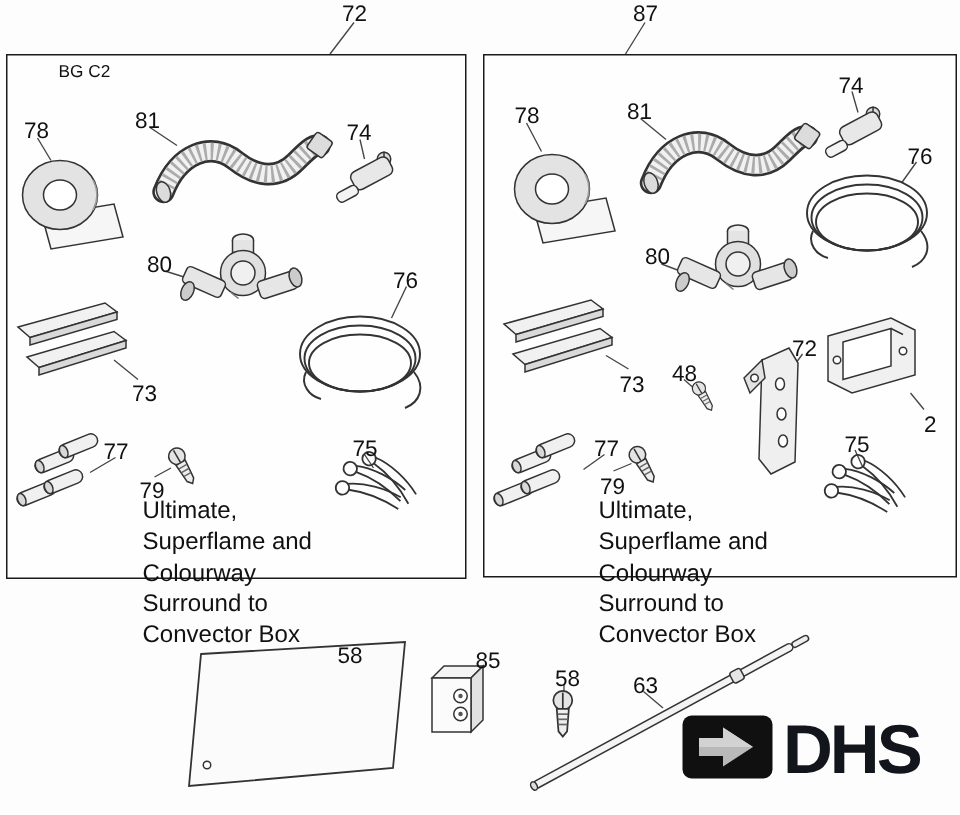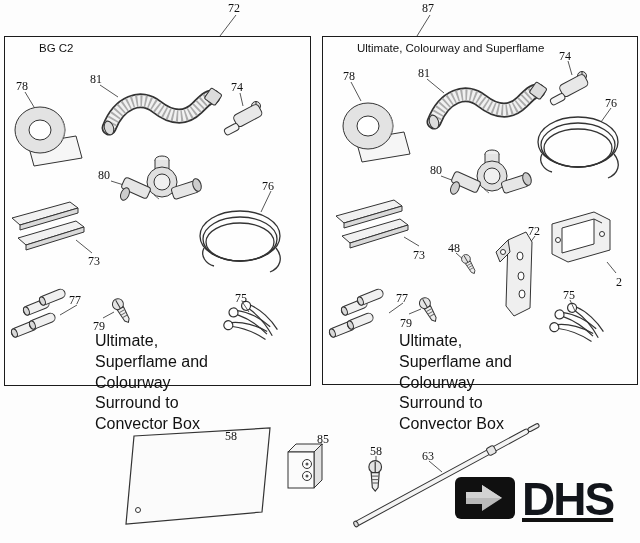--- a/index.html
+++ b/index.html
@@ -2,36 +2,35 @@
 <html><head>
 <meta charset="utf-8">
 <style>
   html,body{margin:0;padding:0;background:#fff;}
   .stage{
     position:relative;width:640px;height:543px;background:#fdfdfd;
     font-family:"Liberation Sans",sans-serif;color:#111;overflow:hidden;
   }
   .panel{position:absolute;border:1px solid #1b1b1b;background:#fefefe;z-index:0;}
   .ptitle{position:absolute;font-size:11.5px;color:#111;z-index:2;white-space:nowrap;padding-left:29px;}
-  .plabel{position:absolute;font-size:12px;color:#111;z-index:2;white-space:nowrap;font-family:Liberation Serif, serif;}
+  .plabel{position:absolute;font-size:15px;color:#111;z-index:2;white-space:nowrap;}
   .pnote{position:absolute;font-size:16px;line-height:1.3;color:#111;z-index:2;}
   .art{position:absolute;left:0;top:0;z-index:1;pointer-events:none;}
-  .logo{position:absolute;left:454px;top:476px;display:flex;align-items:center;gap:4px;z-index:2;text-decoration:underline;}
+  .logo{position:absolute;left:454px;top:476px;display:flex;align-items:center;gap:4px;z-index:2;}
   .logo-text{font-size:46px;font-weight:bold;color:#12151b;letter-spacing:-2px;line-height:1;}
 </style>
 </head>
 <body>
 
 <div class="stage">
 
   <div class="panel" style="left:4px;top:36px;width:305px;height:348px"></div>
   <div class="panel" style="left:322px;top:36px;width:314px;height:347px"></div>
 
   <div class="ptitle" style="left:10px;top:42px">BG C2</div>
-  <div class="ptitle" style="left:328px;top:42px">Ultimate, Colourway and Superflame</div>
 
   <svg class="art" width="640" height="543" viewBox="0 0 640 543">
     <defs>
       <g id="sym-tape">
         <polygon points="18,44 66,36 72,58 24,66" fill="#f6f6f6" stroke="#333"></polygon>
         <ellipse cx="30" cy="30" rx="25" ry="23" fill="#e3e3e3" stroke="#333"></ellipse>
         <ellipse cx="30" cy="30" rx="11" ry="10" fill="#fff" stroke="#333"></ellipse>
         <path d="M52,20 A25,23 0 0 1 52,40" fill="none" stroke="#9a9a9a"></path>
       </g>
       <g id="sym-hose">

